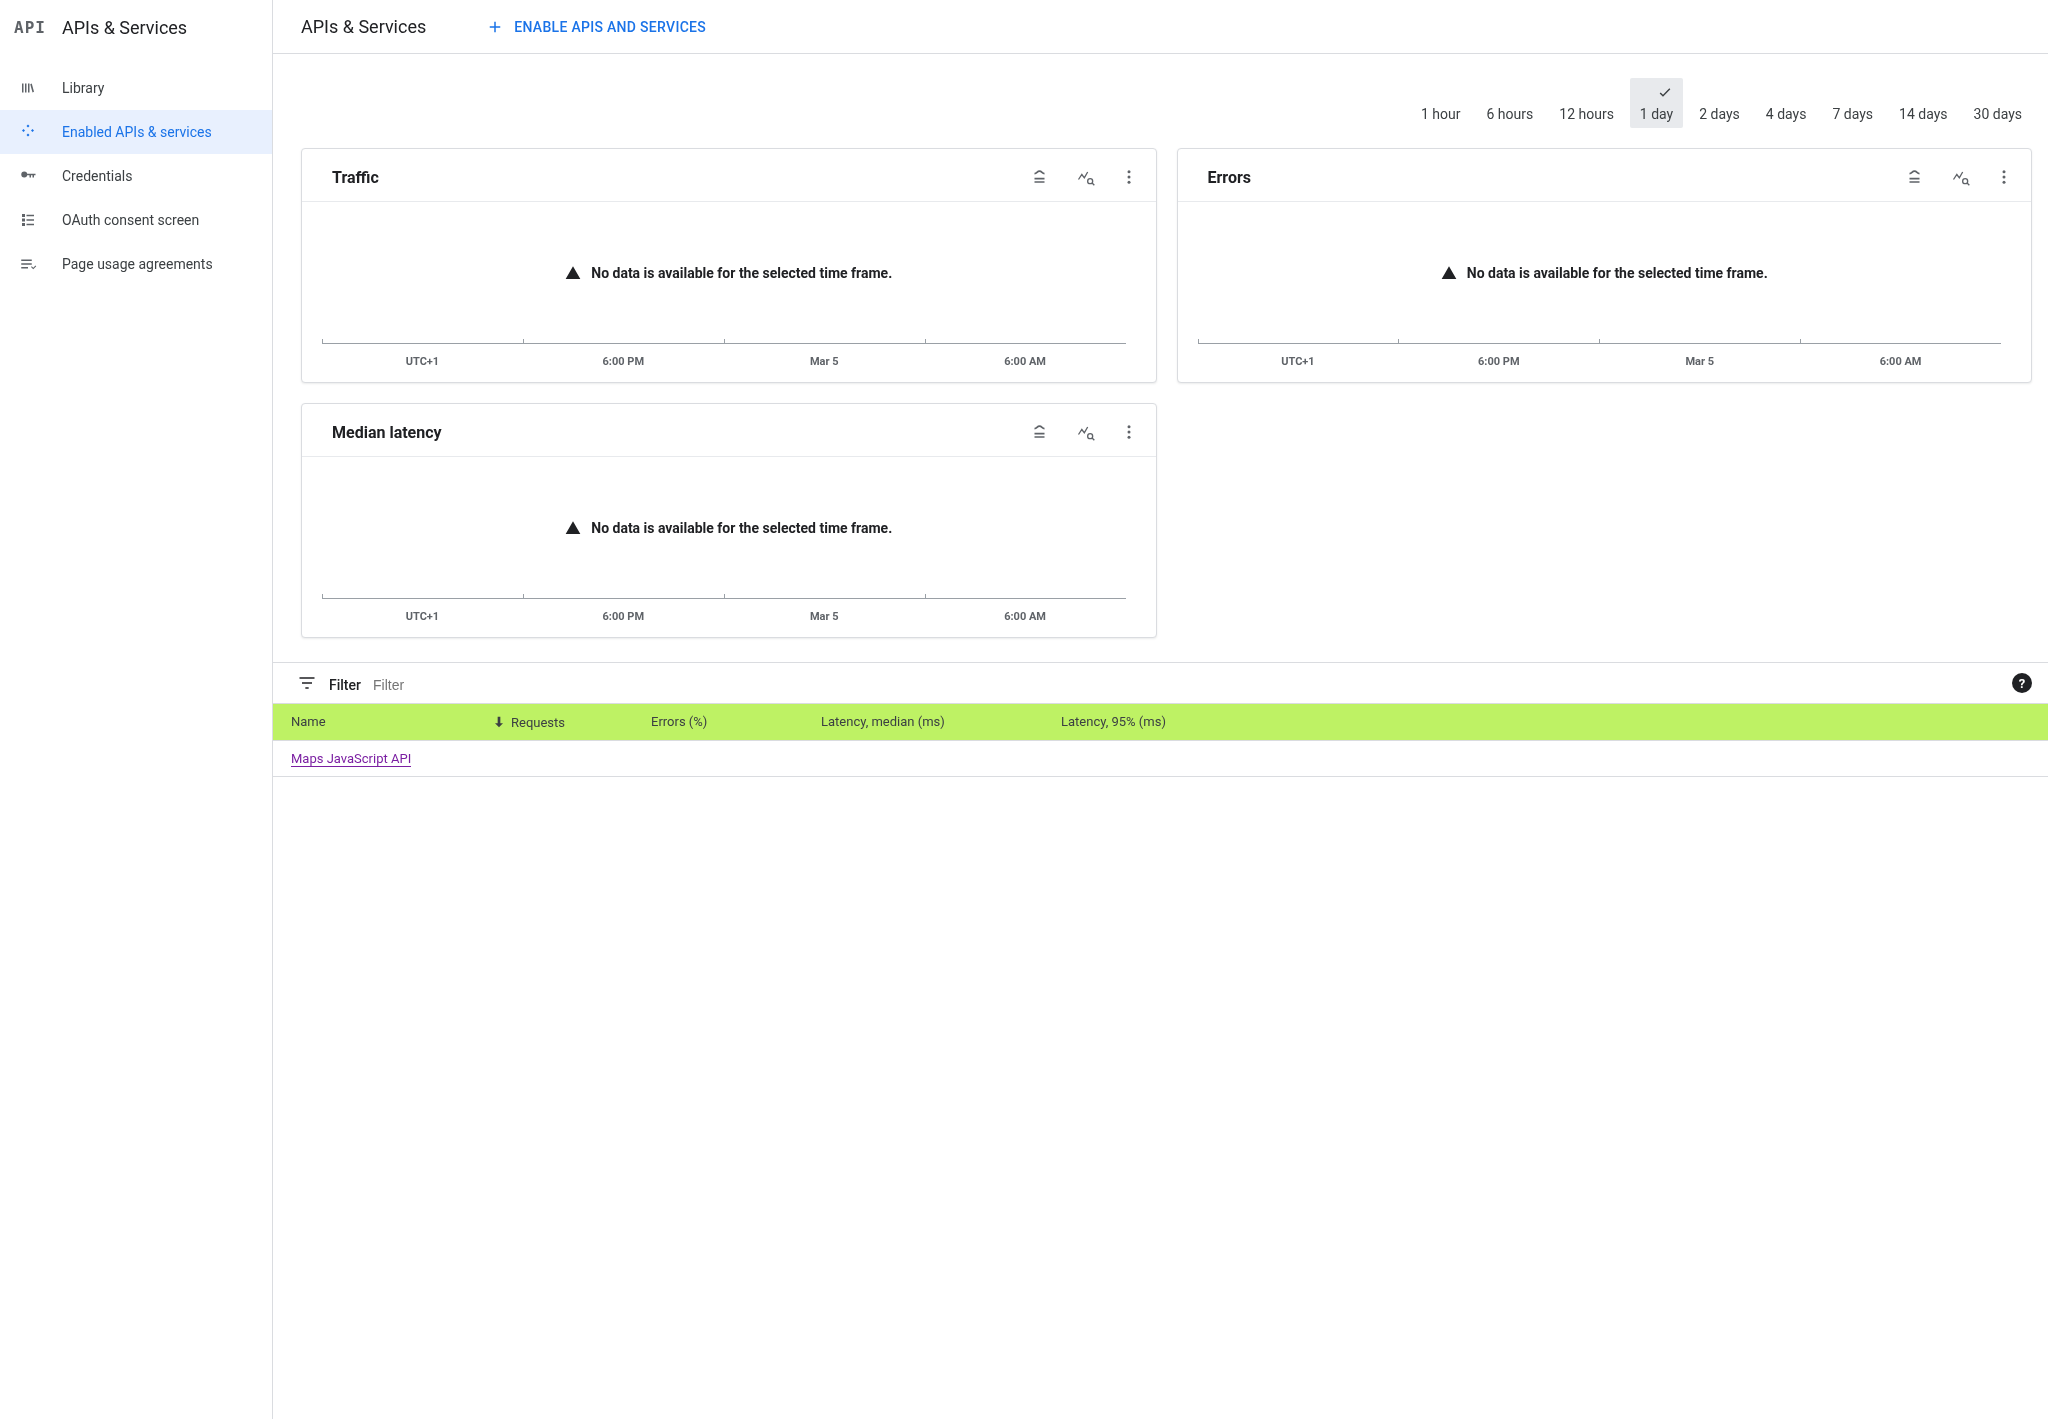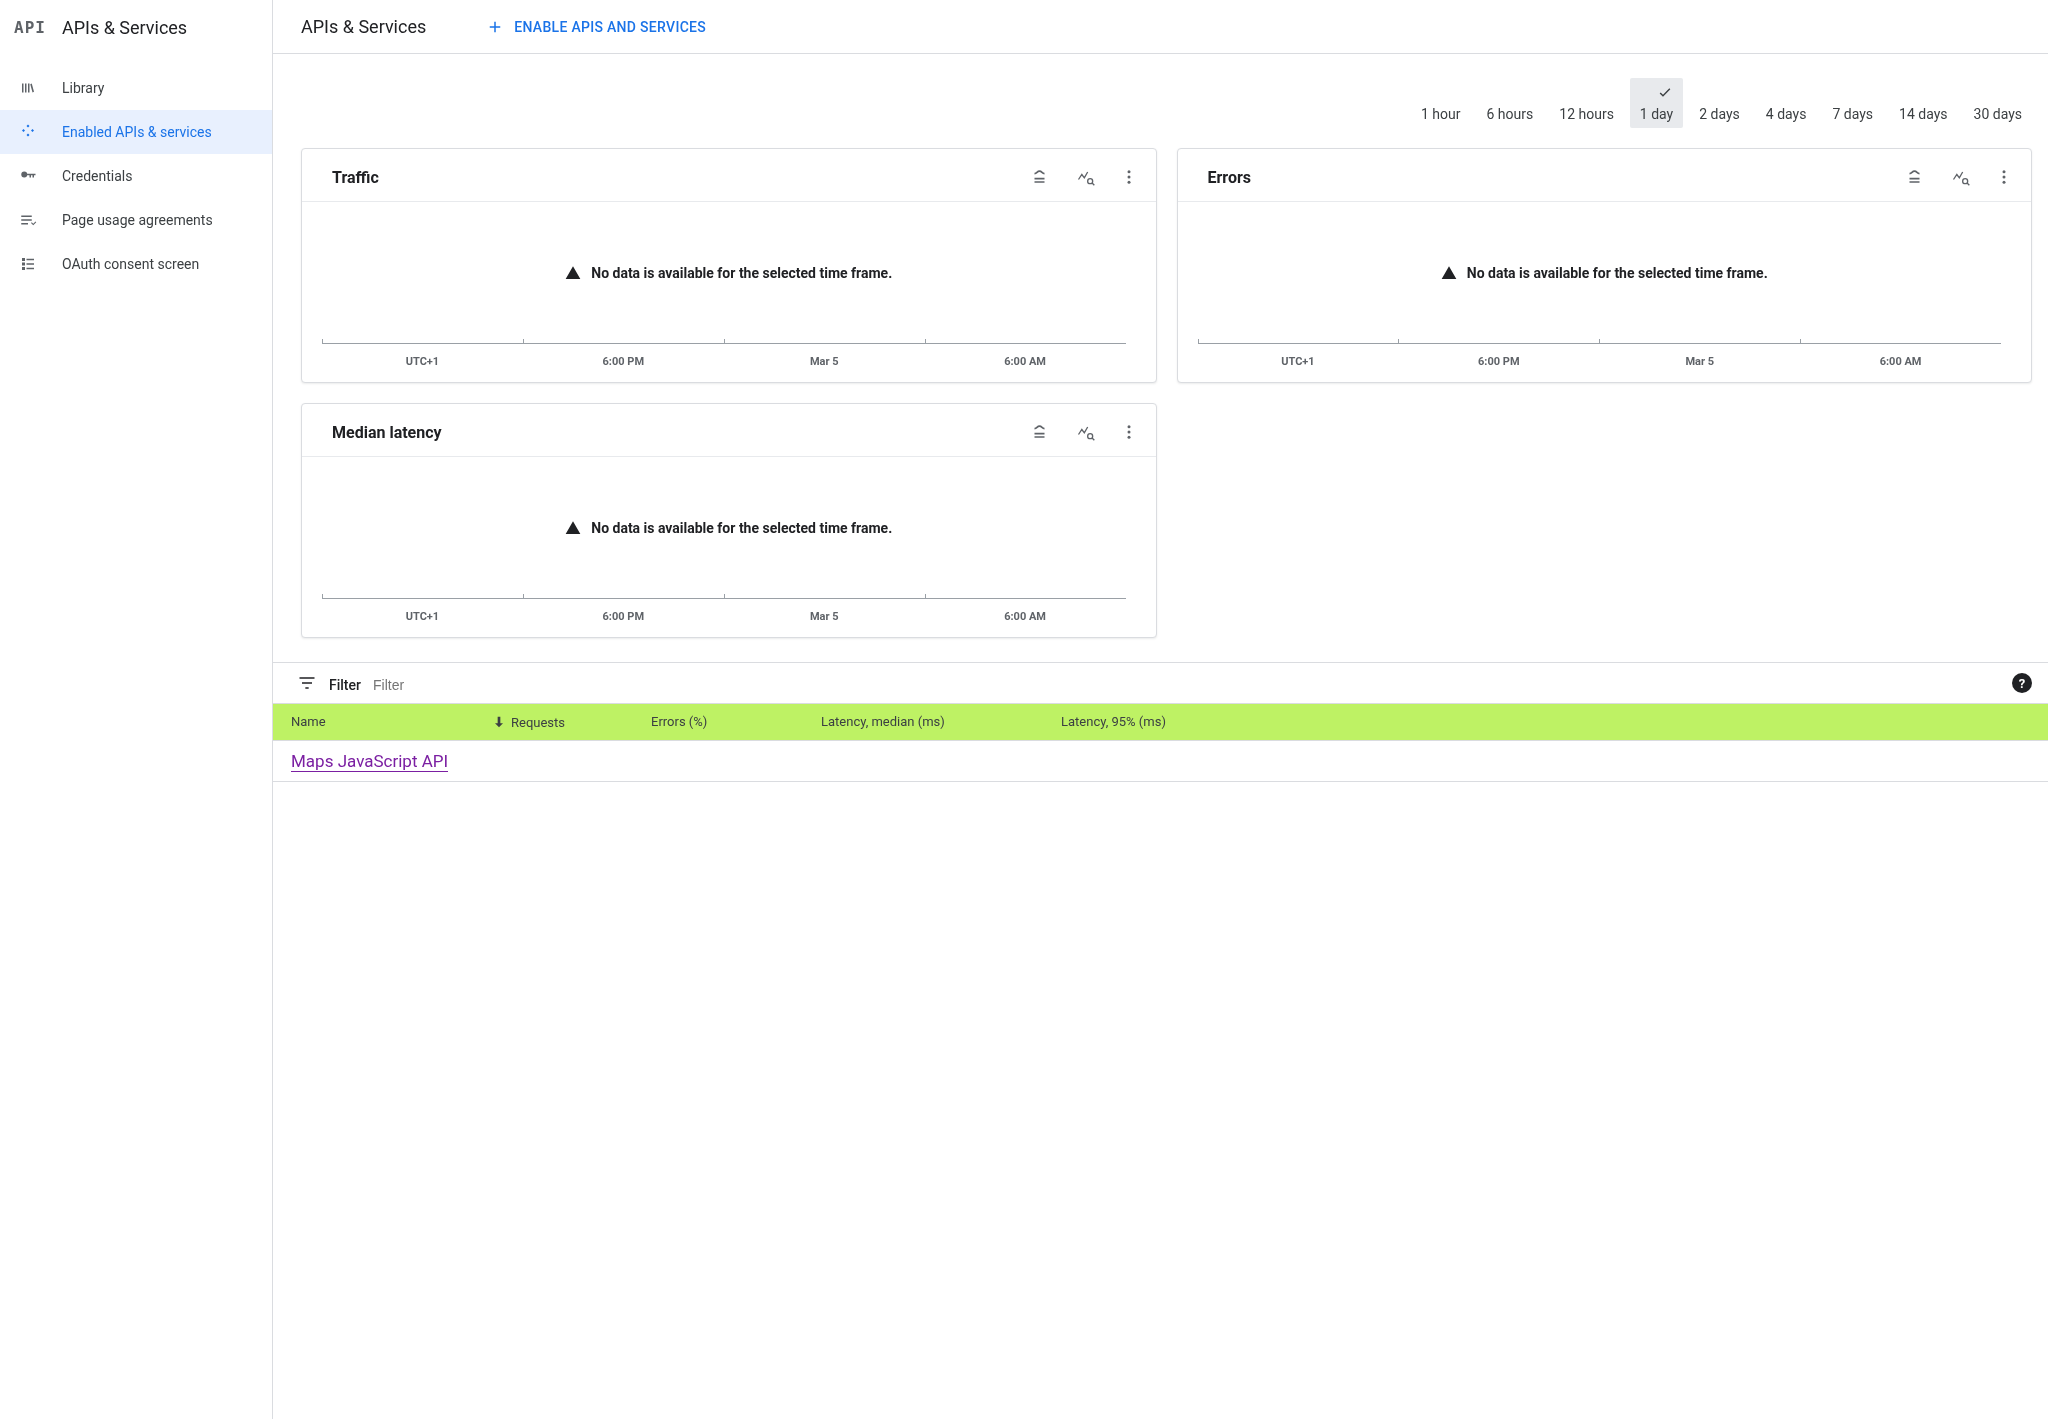--- a/index.html
+++ b/index.html
@@ -212,21 +212,21 @@
     border-bottom: 1px solid #dadce0;
   }
   .th-name { width: 200px; }
   .th-req { width: 160px; display: flex; align-items: center; gap: 4px; }
   .th-err { width: 170px; }
   .th-med { width: 240px; }
   .th-p95 { flex: 1; }
   .trow {
     display: flex;
     padding: 10px 16px 10px 18px;
-    font-size: 17px;
+    font-size: 13px;
     border-bottom: 1px solid #dadce0;
   }
   .api-link {
     color: #7b1fa2;
     border-bottom: 1px solid #7b1fa2;
     cursor: pointer;
   }
   svg { display: block; }
 </style>
 </head>
@@ -259,32 +259,32 @@
         <span class="nav-icon">
           <svg width="18" height="18" viewBox="0 0 24 24">
               <path fill="currentColor" d="M7 14a4 4 0 1 1 0-8 4 4 0 0 1 0 8zm3.46-5H22v2h-2v3h-2v-3h-2v3h-2v-3h-3.54A4 4 0 0 1 7 14z"></path>
             </svg>
         </span>
         <span>Credentials</span>
       </div>
       <div class="sidebar-item">
         <span class="nav-icon">
           <svg width="18" height="18" viewBox="0 0 24 24">
-              <path fill="currentColor" d="M3 6h14v2H3zM3 11h14v2H3zM3 16h9v2H3zM17 15l2 2 3-3 1 1-4 4-3-3z"></path>
+              <path fill="currentColor" d="M4 4h4v4H4zM4 10h4v4H4zM4 16h4v4H4zM10 5h10v2H10zM10 11h10v2H10zM10 17h10v2H10z"></path>
             </svg>
         </span>
-        <span>Page usage agreements</span>
+        <span>OAuth consent screen</span>
       </div>
       <div class="sidebar-item">
         <span class="nav-icon">
           <svg width="18" height="18" viewBox="0 0 24 24">
-              <path fill="currentColor" d="M4 4h4v4H4zM4 10h4v4H4zM4 16h4v4H4zM10 5h10v2H10zM10 11h10v2H10zM10 17h10v2H10z"></path>
+              <path fill="currentColor" d="M3 6h14v2H3zM3 11h14v2H3zM3 16h9v2H3zM17 15l2 2 3-3 1 1-4 4-3-3z"></path>
             </svg>
         </span>
-        <span>OAuth consent screen</span>
+        <span>Page usage agreements</span>
       </div>
     </nav>
   </aside>
 
   <main class="main">
     <div class="main-header">
       <span class="main-title">APIs &amp; Services</span>
       <div class="enable-btn">
         <span class="plus-icon">
           <svg width="18" height="18" viewBox="0 0 24 24">

